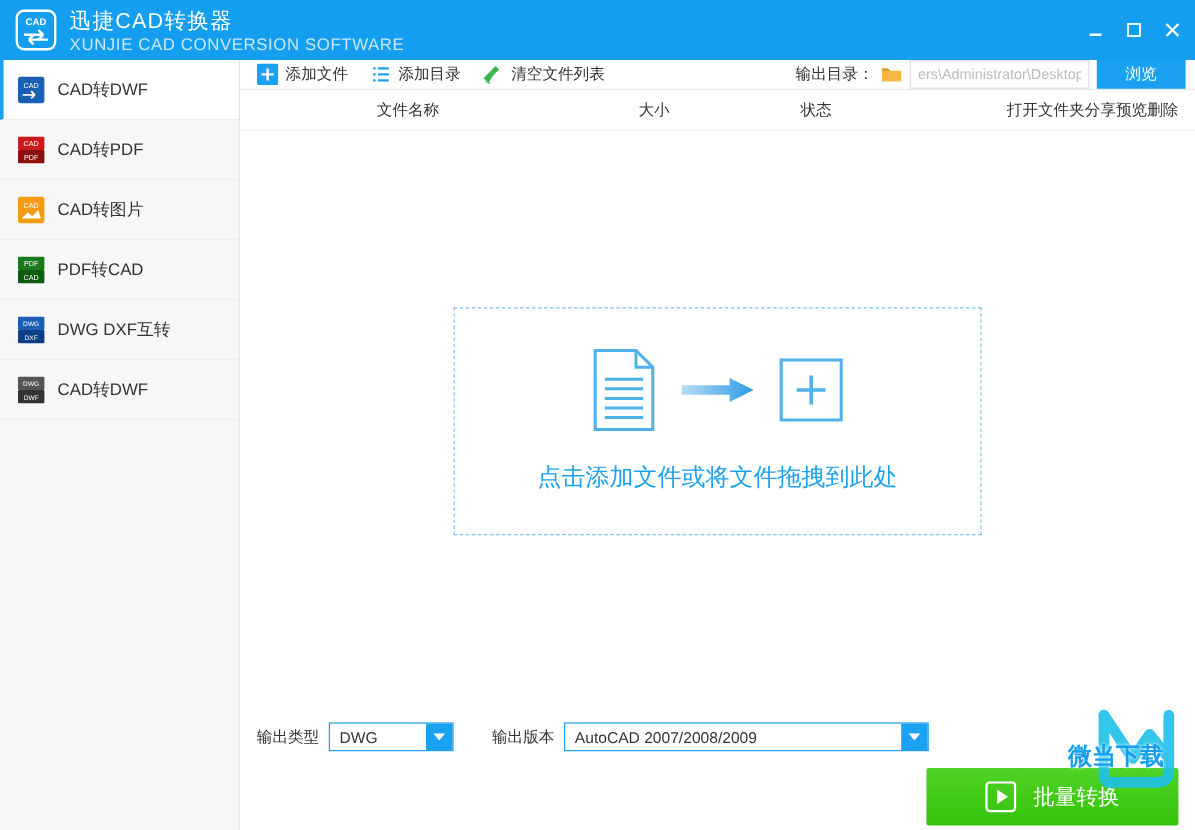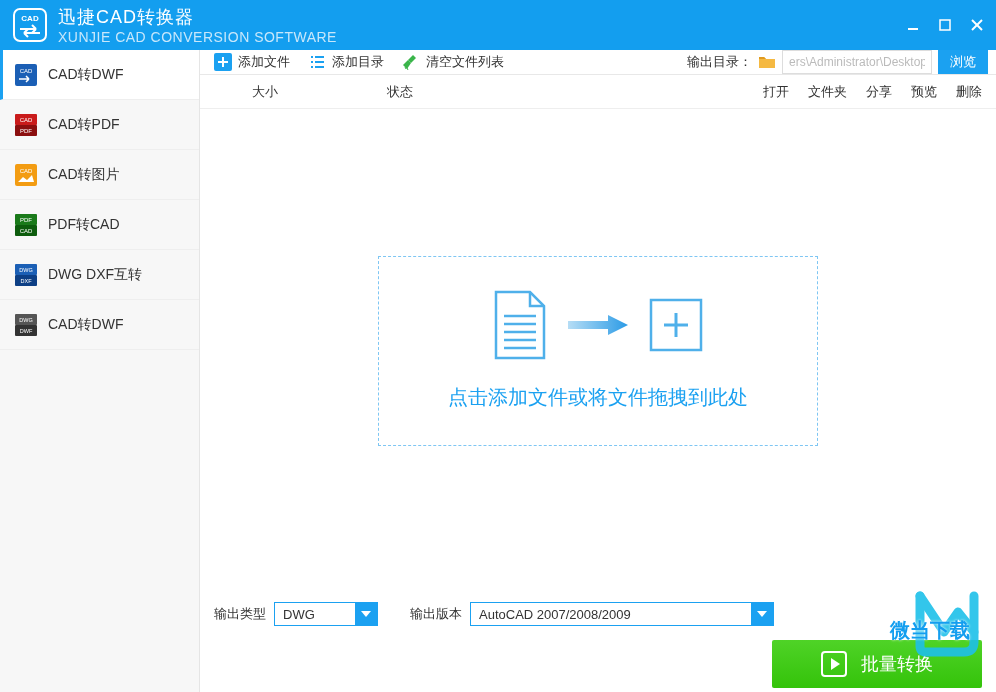--- a/index.html
+++ b/index.html
@@ -24,27 +24,27 @@
 
 .main { flex: 1; display: flex; flex-direction: column; }
 
 .toolbar { height: 25px; display: flex; align-items: center; padding: 0 8px; border-bottom: 1px solid #e8e8e8; font-size: 13px; color: #333; gap: 6px; }
 .tb-btn { display: flex; align-items: center; gap: 6px; padding: 4px 6px; cursor: pointer; }
 .tb-btn svg { flex-shrink: 0; }
 .spacer { flex: 1; }
 .outdir-label { color: #333; font-size: 13px; }
 .folder-icon { width: 18px; height: 14px; }
 .path-input { width: 150px; height: 24px; border: 1px solid #ddd; padding: 0 6px; font-size: 12px; color: #bbb; background: #fff; }
-.browse-btn { background: #1ba1f1; color: #fff; font-size: 13px; border: none; height: 24px; padding: 0 12px; cursor: pointer; }
+.browse-btn { background: #1ba1f1; color: #fff; font-size: 13px; border: none; height: 24px; padding: 0 24px; cursor: pointer; }
 
 .table-header { height: 34px; display: flex; align-items: center; font-size: 13px; color: #333; border-bottom: 1px solid #eee; }
 .th-name { flex: 0 0 280px; text-align: center; }
 .th-size { flex: 0 0 130px; text-align: center; }
 .th-status { flex: 0 0 140px; text-align: center; }
-.th-actions { margin-left: auto; display: flex; gap: 19px; padding-right: 14px; font-size: 13px; }
+.th-actions { margin-left: auto; display: flex; gap: 0; padding-right: 14px; font-size: 13px; }
 .th-actions span { }
 
 .content { flex: 1; display: flex; align-items: center; justify-content: center; }
 .dropzone { width: 440px; height: 190px; border: 1px dashed #7ec6f3; display: flex; flex-direction: column; align-items: center; justify-content: center; gap: 24px; cursor: pointer; }
 .dropzone .illus { display: flex; align-items: center; gap: 20px; }
 .dropzone .dz-text { color: #1ba1f1; font-size: 20px; }
 
 .footer { height: 100px; display: flex; flex-direction: column; padding: 10px 14px 0 14px; }
 .footer-row { display: flex; align-items: center; gap: 8px; font-size: 13px; color: #333; }
 .select-wrap { display: flex; align-items: center; border: 1px solid #1ba1f1; height: 24px; background: #fff; }
@@ -179,20 +179,21 @@
         <span class="outdir-label">输出目录：</span>
         <svg class="folder-icon" viewBox="0 0 18 14">
             <path d="M1 2 L6 2 L8 4 L17 4 L17 13 L1 13 Z" fill="#f5b942"></path>
             <path d="M1 2 L6 2 L8 4 L1 4 Z" fill="#e09a1f"></path>
           </svg>
         <input class="path-input" readonly="" value="ers\Administrator\Desktop" style="">
         <button class="browse-btn">浏览</button>
       </div>
 
       <div class="table-header">
+        <div class="th-name">文件名称</div>
         <div class="th-size">大小</div>
         <div class="th-status">状态</div>
         <div class="th-actions">
           <span>打开</span>
           <span>文件夹</span>
           <span>分享</span>
           <span>预览</span>
           <span>删除</span>
         </div>
       </div>

